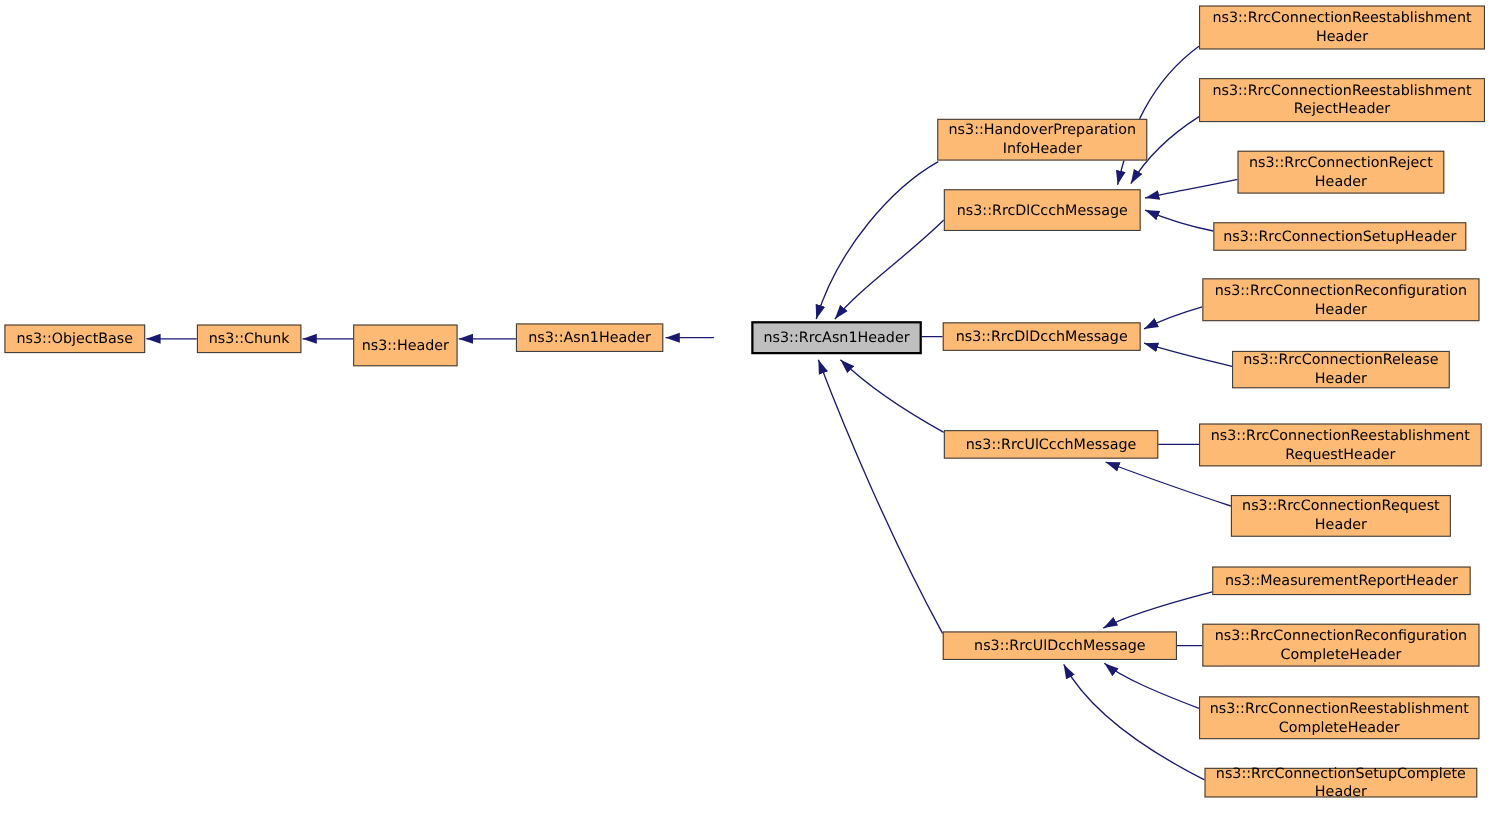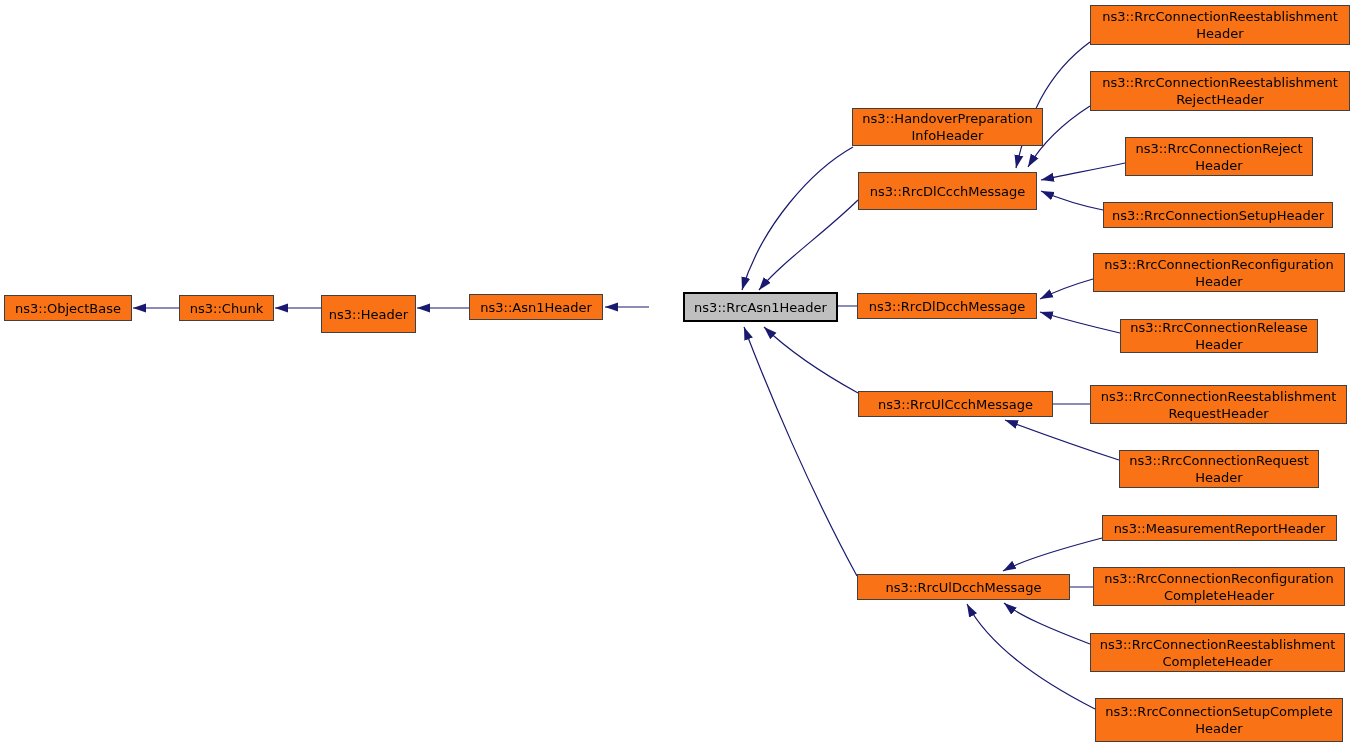--- a/index.html
+++ b/index.html
@@ -18,21 +18,21 @@
   #edges {
     position: absolute;
     left: 0;
     top: 0;
     width: 1353px;
     height: 744px;
   }
   .node {
     position: absolute;
     box-sizing: border-box;
-    background: #f97316;
+    background: #fdba74;
     border: 1px solid #404040;
     color: #000000;
     font-size: 13px;
     line-height: 17px;
     display: flex;
     align-items: center;
     justify-content: center;
     text-align: center;
     white-space: pre-line;
     cursor: pointer;
@@ -116,16 +116,16 @@
 Header</div>
   <div class="node" style="left:1090px; top:385px; width:257px; height:39px">ns3::RrcConnectionReestablishment
 RequestHeader</div>
   <div class="node" style="left:1119px; top:450px; width:200px; height:38px">ns3::RrcConnectionRequest
 Header</div>
   <div class="node" style="left:1102px; top:515px; width:235px; height:26px">ns3::MeasurementReportHeader</div>
   <div class="node" style="left:1093px; top:567px; width:252px; height:39px">ns3::RrcConnectionReconfiguration
 CompleteHeader</div>
   <div class="node" style="left:1090px; top:633px; width:255px; height:39px">ns3::RrcConnectionReestablishment
 CompleteHeader</div>
-  <div class="node" style="left:1095px; top:698px; width:248px; height:44px">ns3::RrcConnectionSetupComplete
+  <div class="node" style="left:1095px; top:698px; width:248px; height:27px">ns3::RrcConnectionSetupComplete
 Header</div>
 
 </div>
 
 </body></html>

